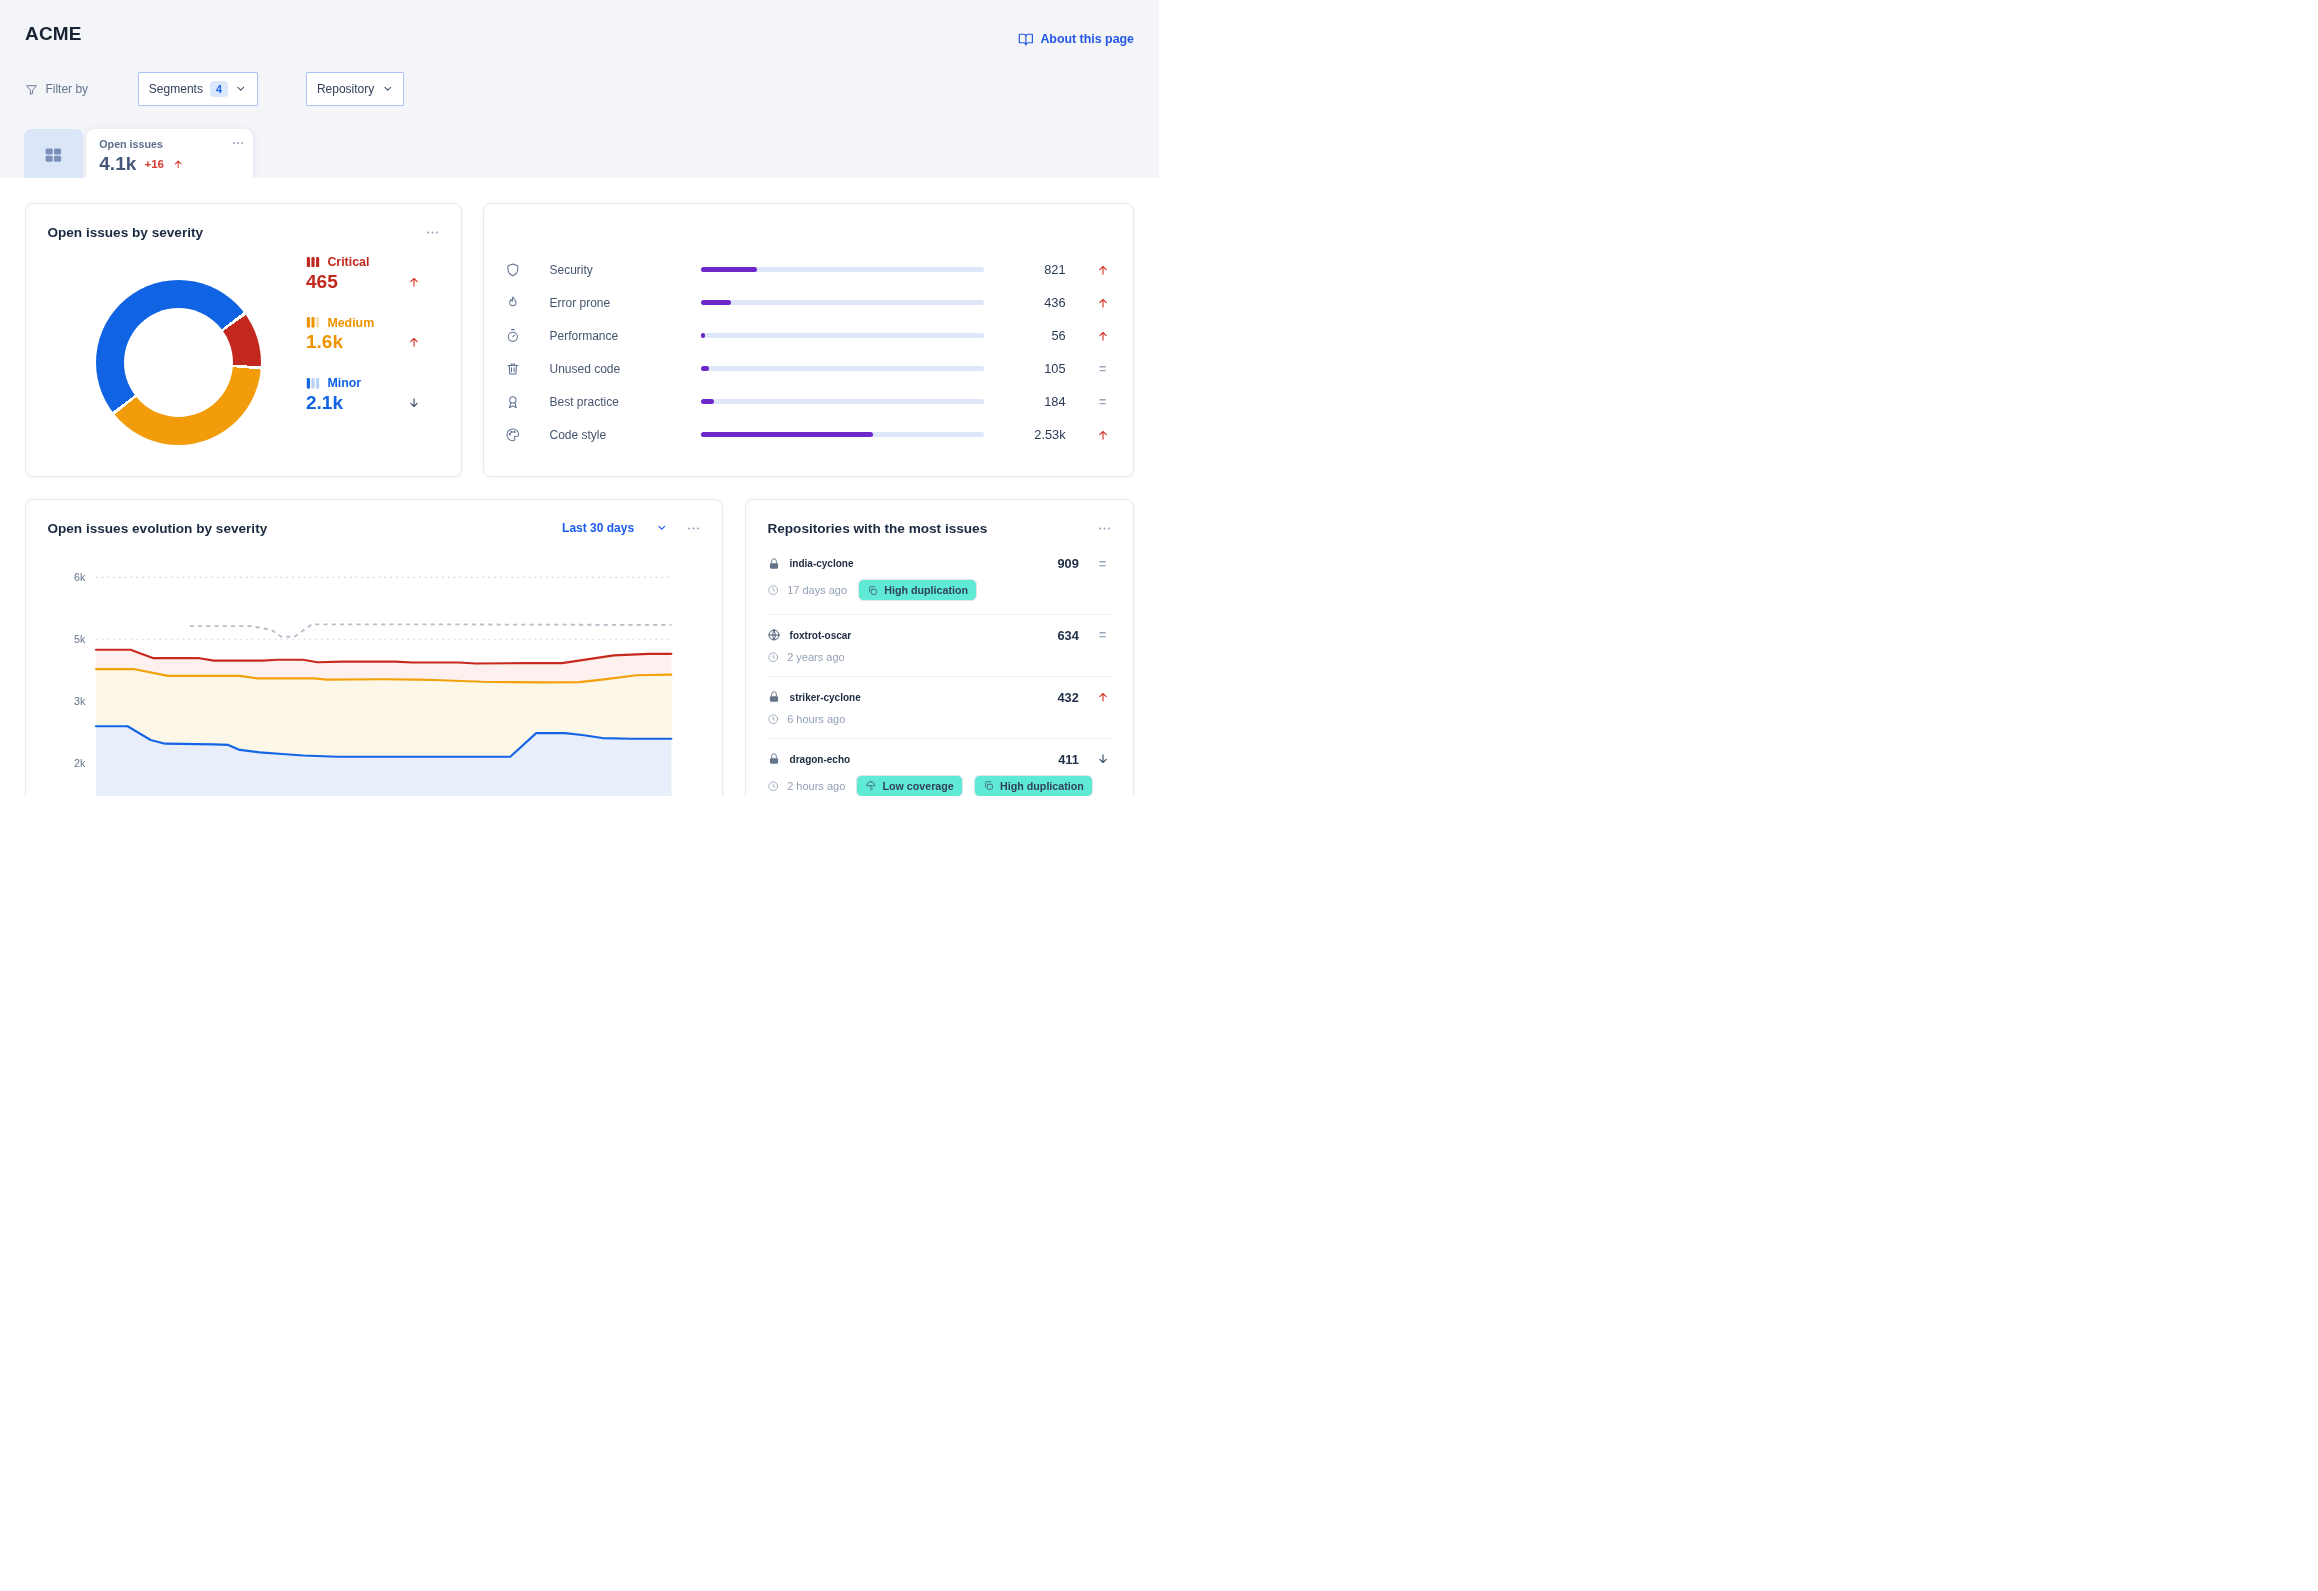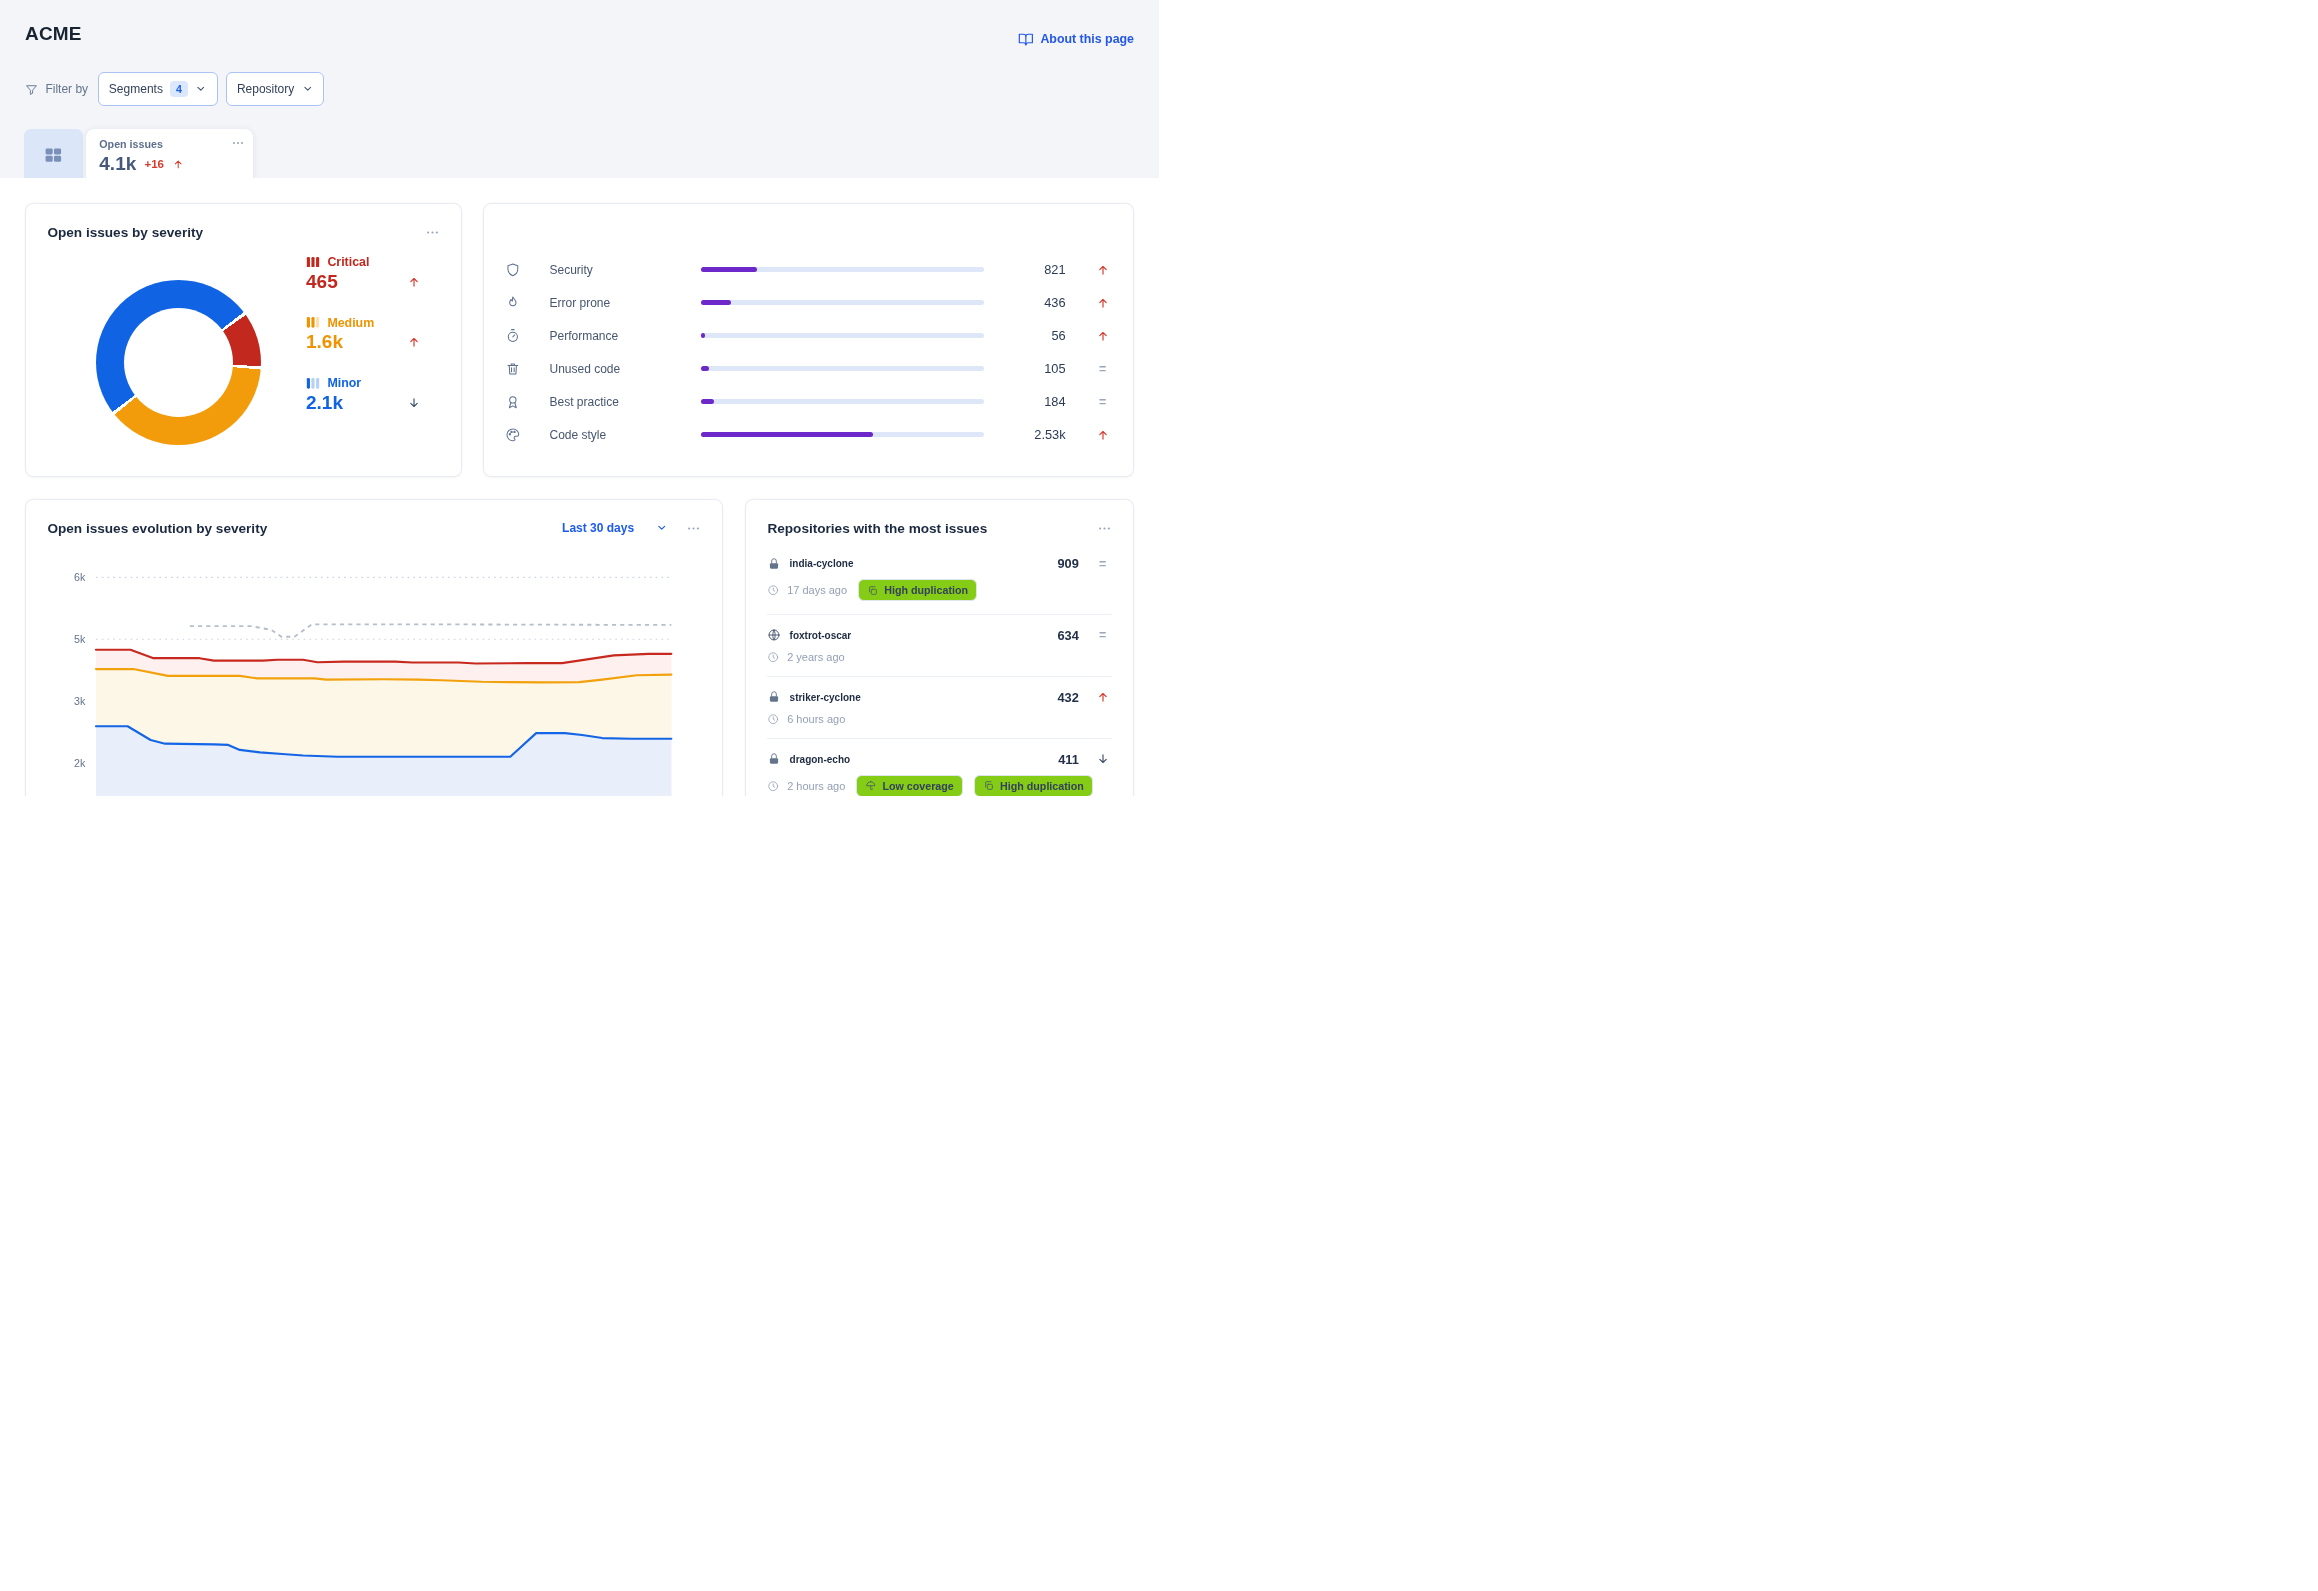--- a/index.html
+++ b/index.html
@@ -9,21 +9,21 @@
     background:#ffffff; font-family:"Liberation Sans", sans-serif; color:#1d2b3f;
   }
   svg { display:block; }
   .band { position:absolute; left:0; top:0; width:100%; height:178px; background:#f3f5f9; overflow:hidden; }
   .acme { position:absolute; left:25px; top:23px; font-size:19px; font-weight:bold; color:#182433; letter-spacing:0.2px; }
   .about { position:absolute; right:25px; top:31px; display:flex; align-items:center; gap:6.6px;
            color:#2457e6; font-size:12.4px; font-weight:bold; cursor:pointer; text-decoration:none; }
   .filterbar { position:absolute; left:25px; top:75px; display:flex; align-items:center; gap:8.2px; height:28px; }
   .filter-label { display:flex; align-items:center; gap:7.4px; color:#64748b; font-size:12px; margin-right:1.6px; }
   .fbtn { display:flex; align-items:center; gap:7.4px; background:#fff; border:0.8px solid #a9c3f5;
-          border-radius:6px; height:25.6px; padding:16px 10px; font-size:12px; color:#33415a; cursor:pointer; }
+          border-radius:1px; height:25.6px; padding:16px 10px; font-size:12px; color:#33415a; cursor:pointer;margin-left:40px; }
   .count-badge { background:#dbe7fd; color:#1d63ea; border-radius:4.1px; font-size:10.7px; font-weight:bold; padding:1.6px 5.8px; }
   .kpirow { position:absolute; left:24px; top:129px; display:flex; gap:3.3px; }
   .tile { width:59px; height:66px; background:#dbe7f9; border-radius:6.6px 6.6px 0 0; display:flex; justify-content:center;
           padding-top:15.7px; color:#7b90b8; cursor:pointer; }
   .kpi { width:167px; height:66px; background:#fff; border-radius:8.2px 8.2px 0 0; box-shadow:0 1.6px 6.6px rgba(25,40,70,.10);
          padding:9px 13px; position:relative; cursor:pointer; }
   .kpi-label { font-size:10.7px; font-weight:bold; color:#5d6f8d; }
   .kpi-dots { position:absolute; right:8.2px; top:6.6px; color:#93a3b8; cursor:pointer; }
   .kpi-val { display:flex; align-items:center; gap:8.2px; margin-top:3.3px; }
   .kpi-num { font-size:19px; font-weight:bold; color:#47597a; }
@@ -56,21 +56,21 @@
   .eq { color:#9aa7ba; font-weight:bold; font-size:12.4px; letter-spacing:0; }
   
   .repo-list { list-style:none; margin:8.2px 21.4px 0; padding:0; }
   .repo-row { padding:12.4px 0 13px; border-top:0.8px solid #ecf0f5; }
   .repo-row:first-child { border-top:none; }
   .repo-line1 { display:flex; align-items:center; gap:8.2px; }
   .repo-name { font-size:10px; font-weight:bold; color:#1d2a40; flex:1; }
   .repo-val { font-size:12.8px; font-weight:bold; color:#23304a; margin-right:6.6px; }
   .repo-meta { display:flex; align-items:center; gap:7.4px; margin-top:8.2px; color:#93a0b5; font-size:11px; }
   .badge { display:flex; align-items:center; gap:5.8px; border:0.8px solid #dfe5ed; border-radius:5.8px; height:22px;
-           padding:0 8.2px; font-size:10.7px; font-weight:bold; color:#33415c; background:#84cc16; margin-left:3.3px; }
+           padding:0 8.2px; font-size:10.7px; font-weight:bold; color:#33415c; background:#5eead4; margin-left:3.3px; }
   .badge .b-icon { color:#45536b; display:flex; }
   .evo-chart-wrap { position:absolute; left:21.4px; top:53px; }
 </style>
 </head>
 <body>
 
 <div class="band">
   <div class="acme">ACME</div>
   <a class="about">
     <span>

